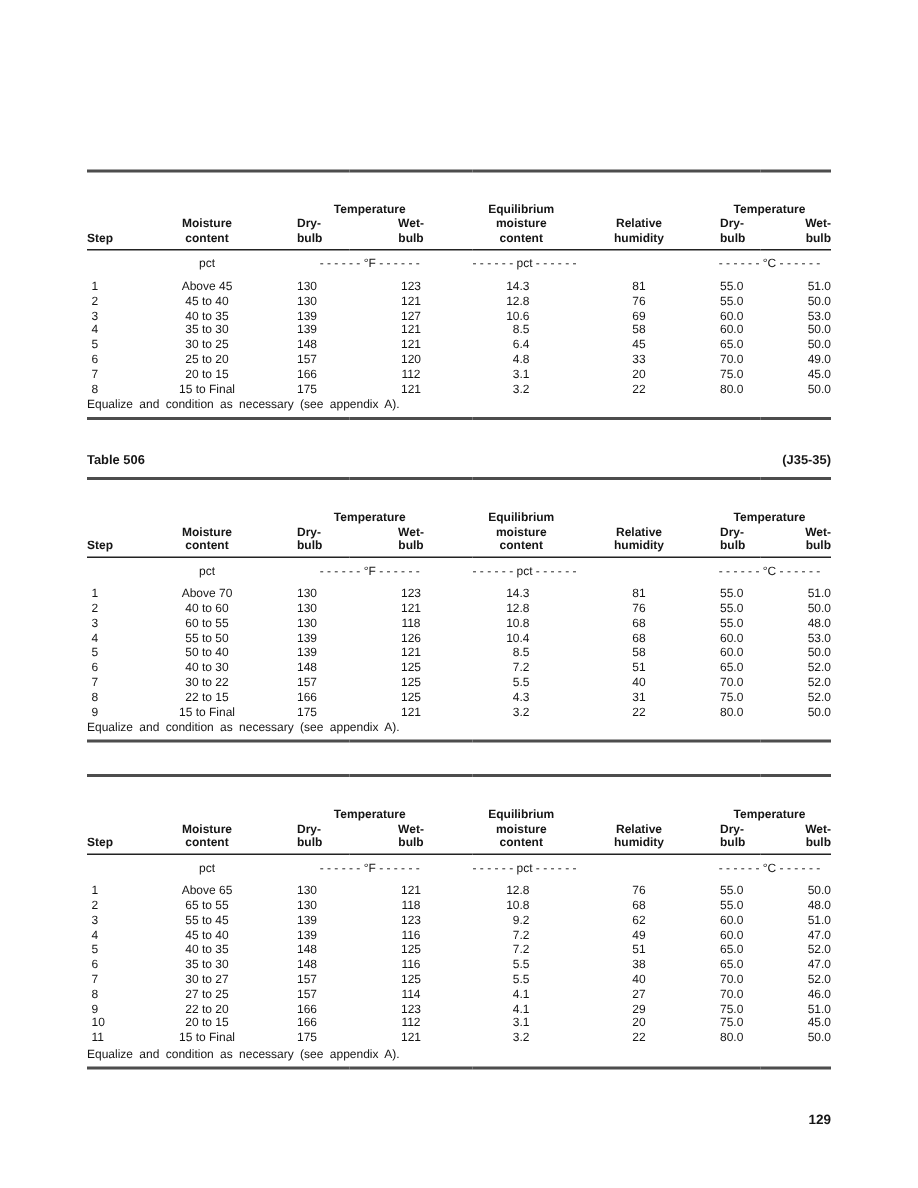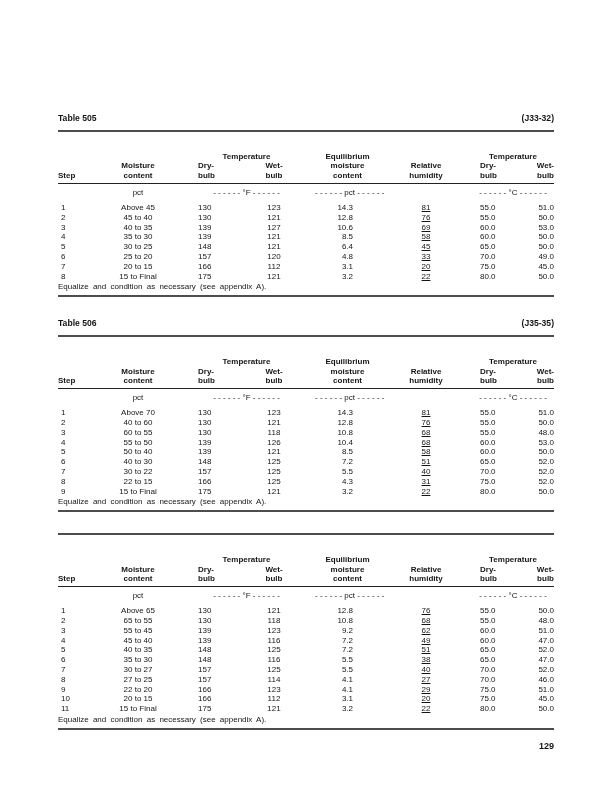--- a/index.html
+++ b/index.html
@@ -40,45 +40,41 @@
   tbody.units td {
     white-space: nowrap;
     padding-top: 4px; padding-bottom: 5px;
   }
 
   .c1 { text-align: left;  padding-left: 3px; }
   .c2 { text-align: center; }
   .c3 { text-align: left;  padding-left: 20px; }
   .c4 { text-align: center; }
   .c5 { text-align: right; padding-right: 27px; }
-  .c6 { text-align: center; text-decoration: underline; }
+  .c6 { text-align: center; }
   .c7 { text-align: left;  padding-left: 8px; }
   .c8 { text-align: right; }
 
   tbody.foot td {
     border-bottom: 2px solid #4d4d4d;
     text-align: left; word-spacing: 2px;
     padding: 1px 0 3px 0;
   }
 
   .pageno {
     position: absolute; top: 741px; right: 58px;
     font-weight: bold; font-size: 9px;
   }
 </style>
 </head>
 <body>
 
 <div class="page">
 
   <section class="tbl">
-    <div class="tblhead">
-      <span>Table 505</span>
-      <span>(J33-32)</span>
-    </div>
     <table class="sched">
       <colgroup>
           <col class="w1">
           <col class="w2">
           <col class="w3">
           <col class="w4">
           <col class="w5">
           <col class="w6">
           <col class="w7">
           <col class="w8">

